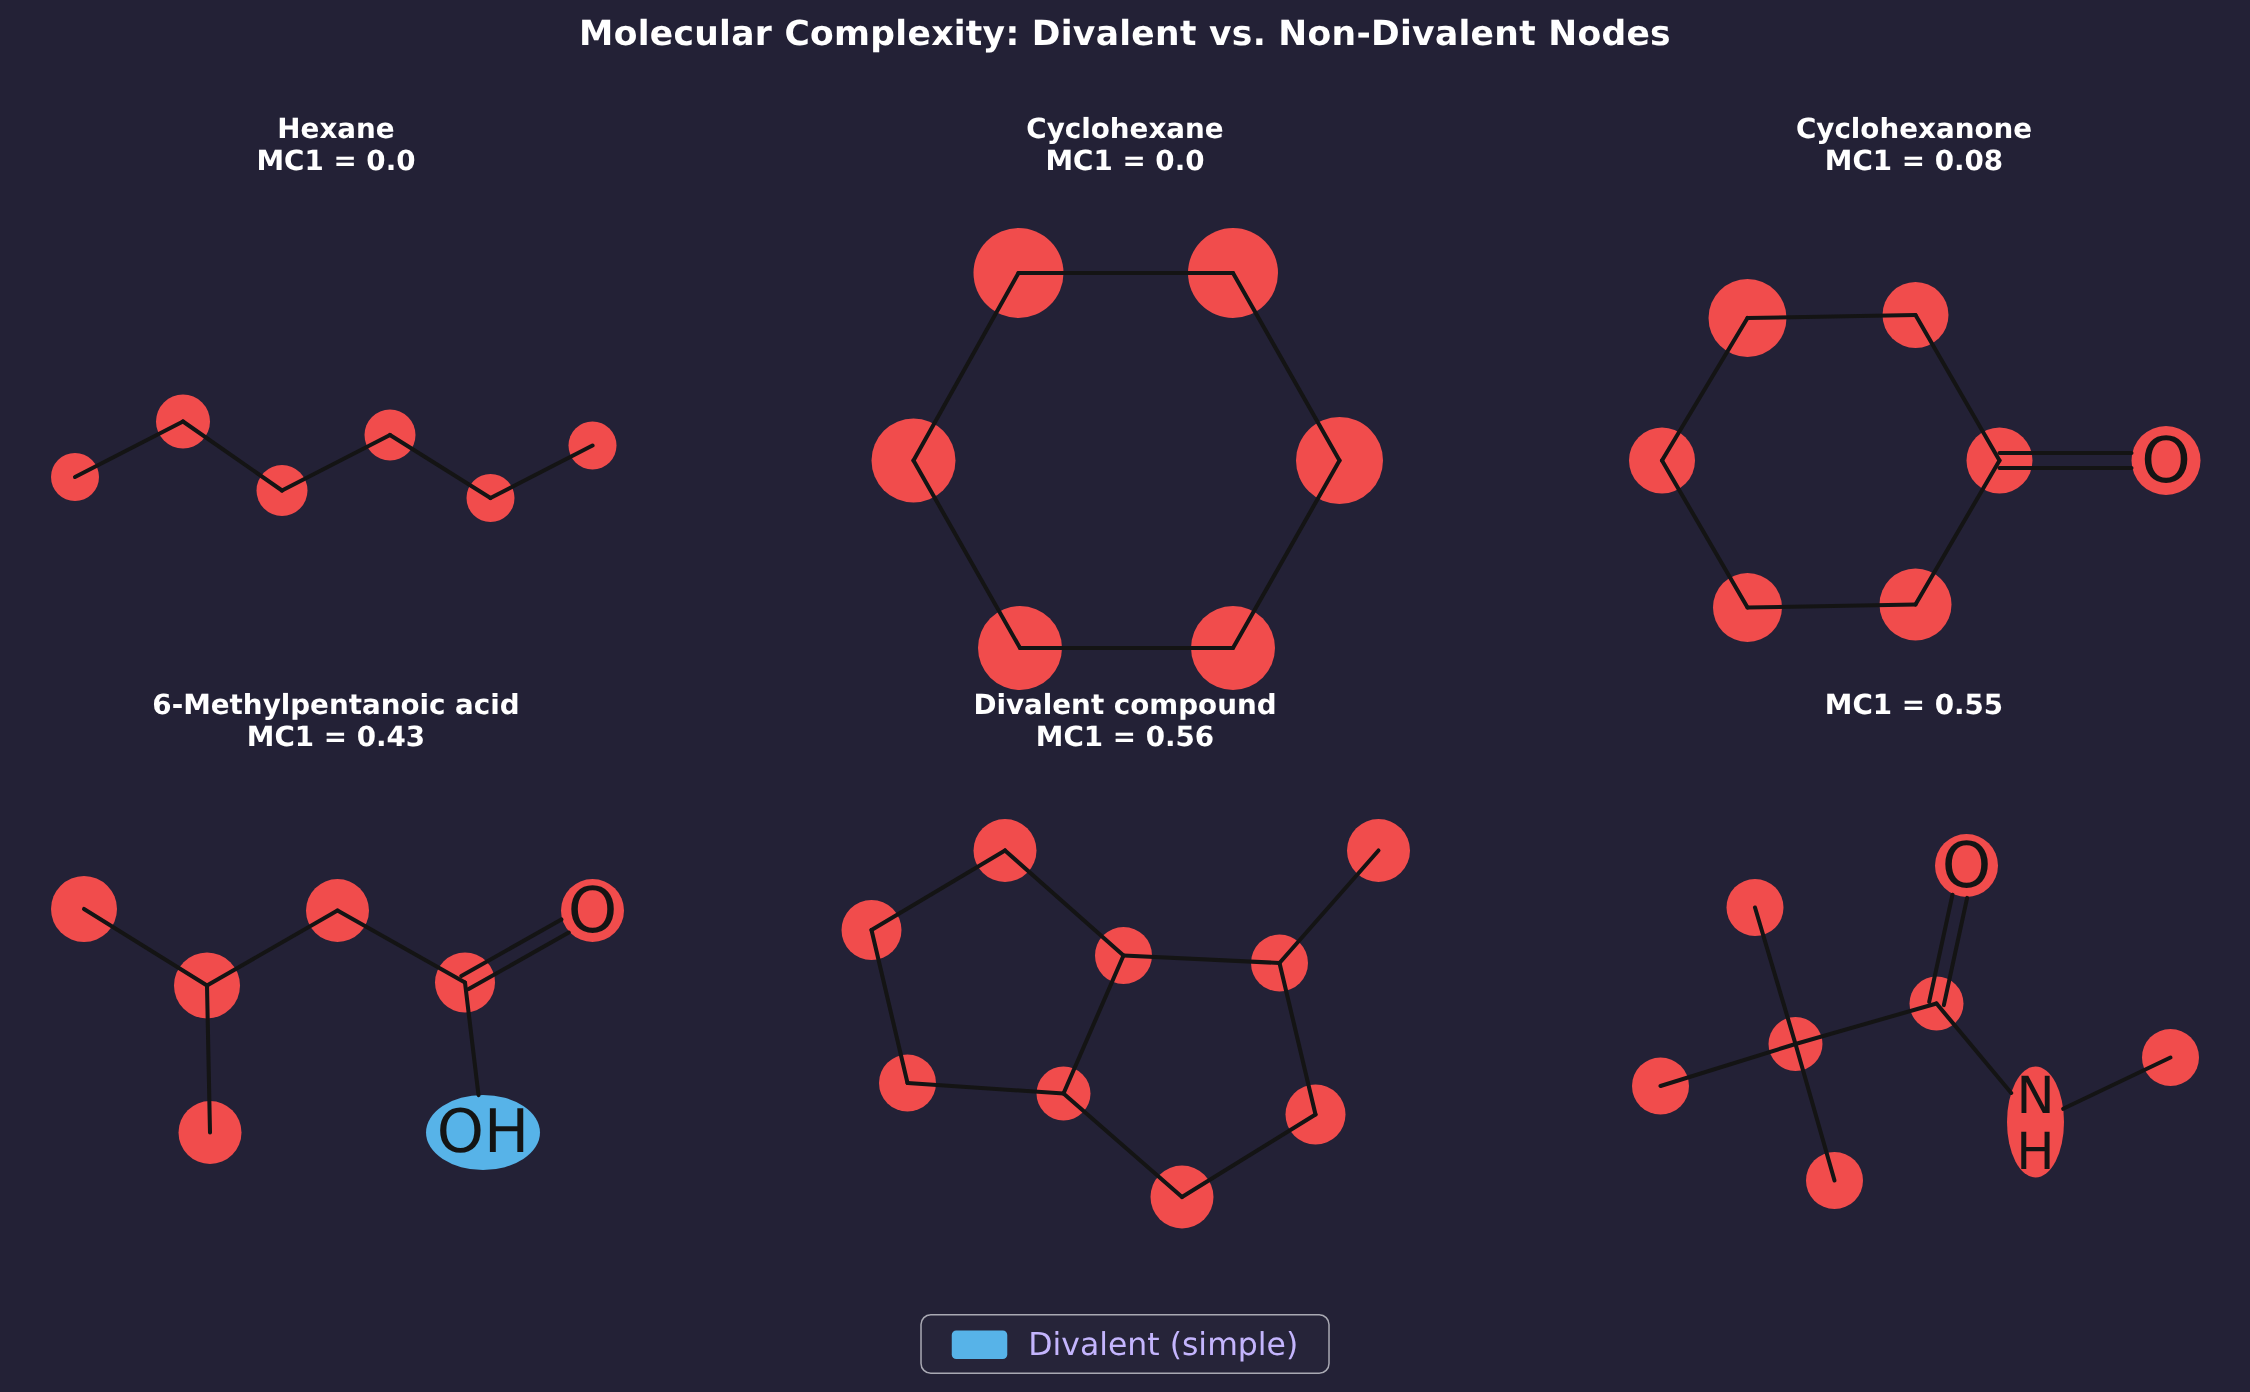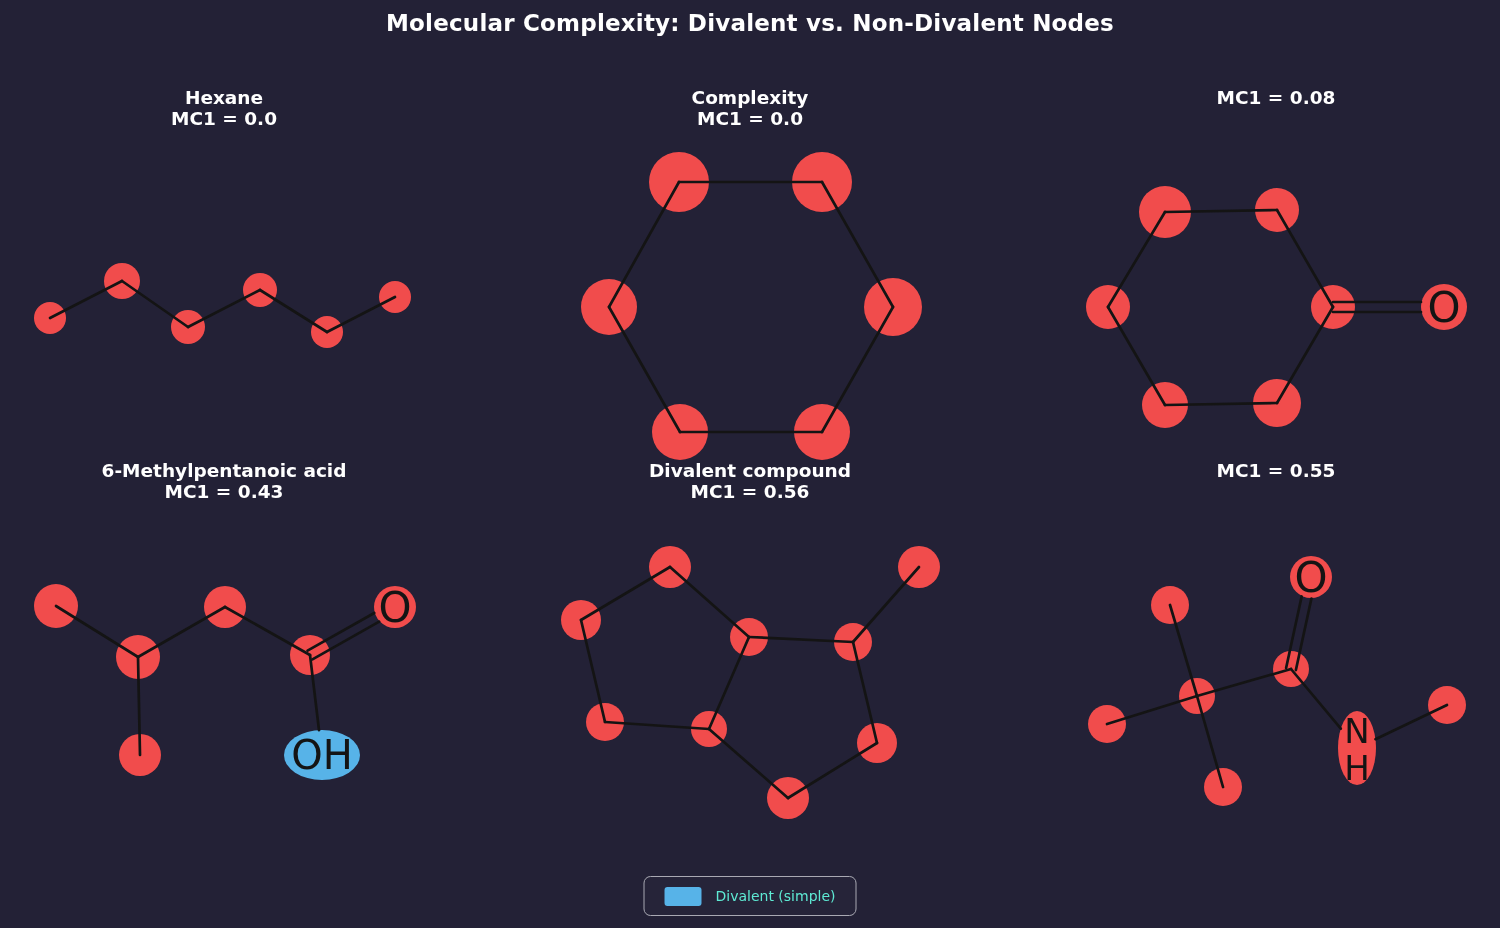--- a/index.html
+++ b/index.html
@@ -10,29 +10,29 @@
   }
   .fig-title{
     position:absolute;top:10px;left:0;width:1500px;text-align:center;
     color:#ffffff;font-size:23px;font-weight:bold;letter-spacing:.2px;
   }
   .panel-title{
     position:absolute;width:420px;text-align:center;color:#ffffff;
     font-size:18.5px;font-weight:bold;line-height:21px;
   }
   .pt-c1{left:14px}.pt-c2{left:540px}.pt-c3{left:1066px}
-  .pt-r1{top:87px}.pt-r2{top:460px}
+  .pt-r1{top:76px}.pt-r2{top:460px}
   #mol-canvas{position:absolute;left:0;top:0;width:1500px;height:928px;}
   .legend{
     position:absolute;left:50%;top:876px;transform:translateX(-50%);
     display:flex;align-items:center;gap:78px;height:40px;
     padding:0 20px;border:1.6px solid #a9a9b3;border-radius:7px;
     background:rgba(255,255,255,0.015);box-sizing:border-box;white-space:nowrap;
   }
-  .legend-item{display:flex;align-items:center;gap:14px;color:#5eead4;font-size:14px;justify-content:flex-end;}
+  .legend-item{display:flex;align-items:center;gap:14px;color:#c4b5fd;font-size:21px;justify-content:flex-end;}
   .swatch{width:37px;height:19px;border-radius:3px;flex:0 0 auto;}
 </style>
 </head>
 <body>
 
 <div class="figure">
 
   <div class="fig-title">Molecular Complexity: Divalent vs. Non-Divalent Nodes</div>
 
   <svg id="mol-canvas" viewBox="0 0 1500 928" aria-hidden="true">
@@ -140,24 +140,25 @@
         <text x="1311" y="577" fill="#141414" text-anchor="middle" dominant-baseline="central" font-family="&quot;DejaVu Sans&quot;,&quot;Liberation Sans&quot;,sans-serif" font-size="42">O</text>
         <text x="1357" y="748" fill="#141414" text-anchor="middle" dominant-baseline="central" font-family="&quot;DejaVu Sans&quot;,&quot;Liberation Sans&quot;,sans-serif" font-size="34"><tspan x="1357" y="731">N</tspan><tspan x="1357" y="768">H</tspan></text>
       </g>
     </svg>
 
   <div class="panel-title pt-c1 pt-r1">
     <div>Hexane</div>
     <div>MC1 = 0.0</div>
   </div>
   <div class="panel-title pt-c2 pt-r1">
-    <div>Complexity</div>
+    <div>Cyclohexane</div>
     <div>MC1 = 0.0</div>
   </div>
   <div class="panel-title pt-c3 pt-r1">
+    <div>Cyclohexanone</div>
     <div>MC1 = 0.08</div>
   </div>
   <div class="panel-title pt-c1 pt-r2">
     <div>6-Methylpentanoic acid</div>
     <div>MC1 = 0.43</div>
   </div>
   <div class="panel-title pt-c2 pt-r2">
     <div>Divalent compound</div>
     <div>MC1 = 0.56</div>
   </div>

